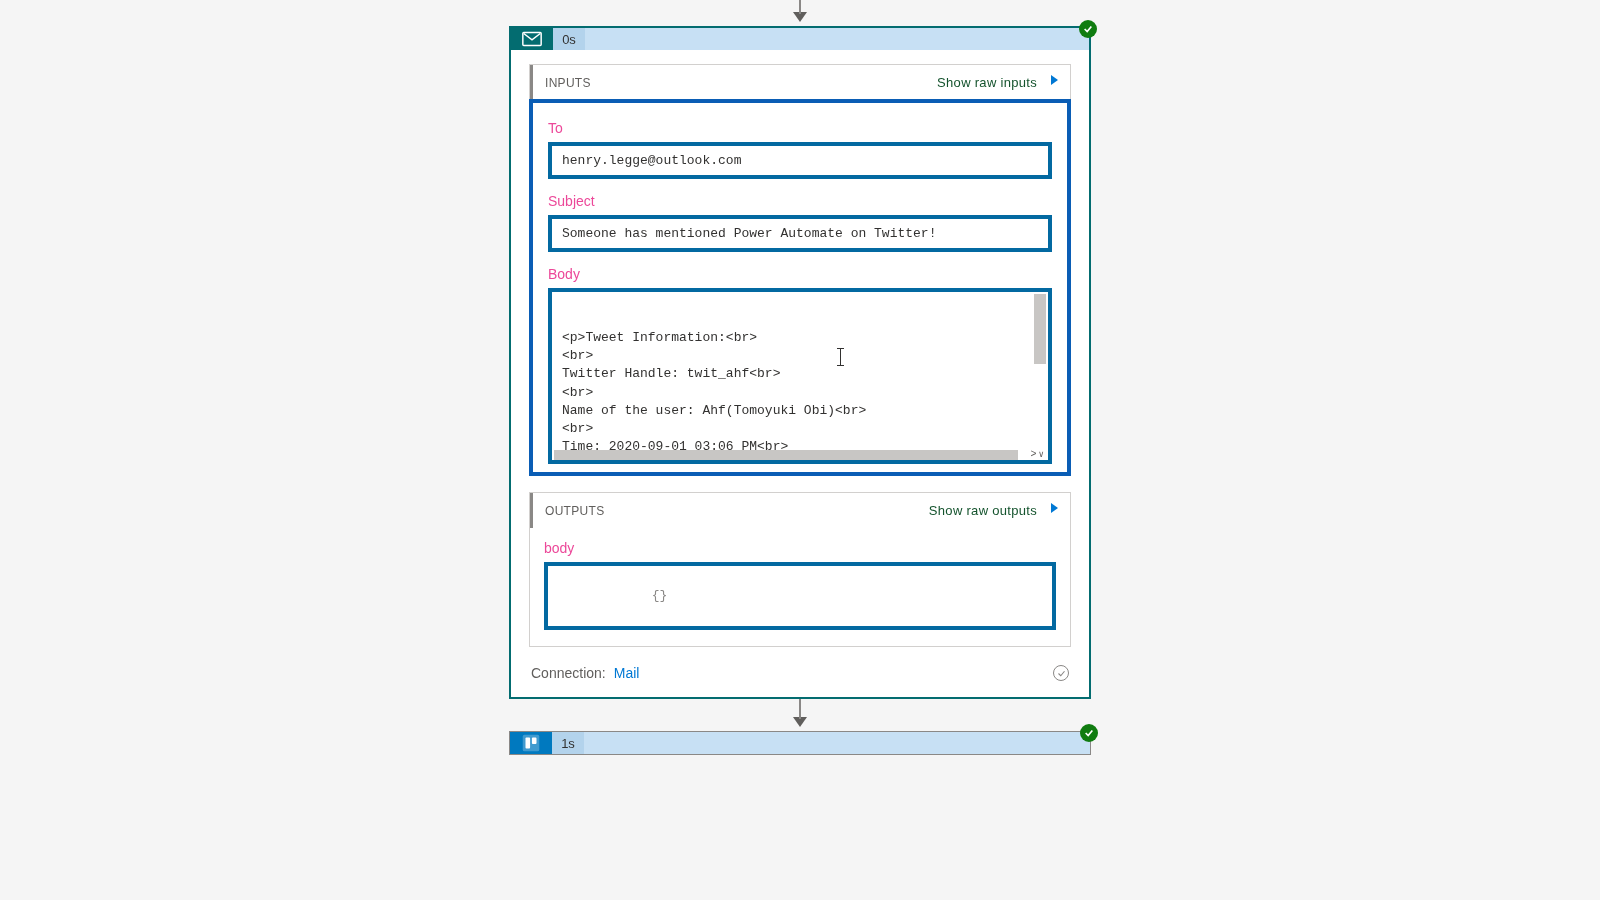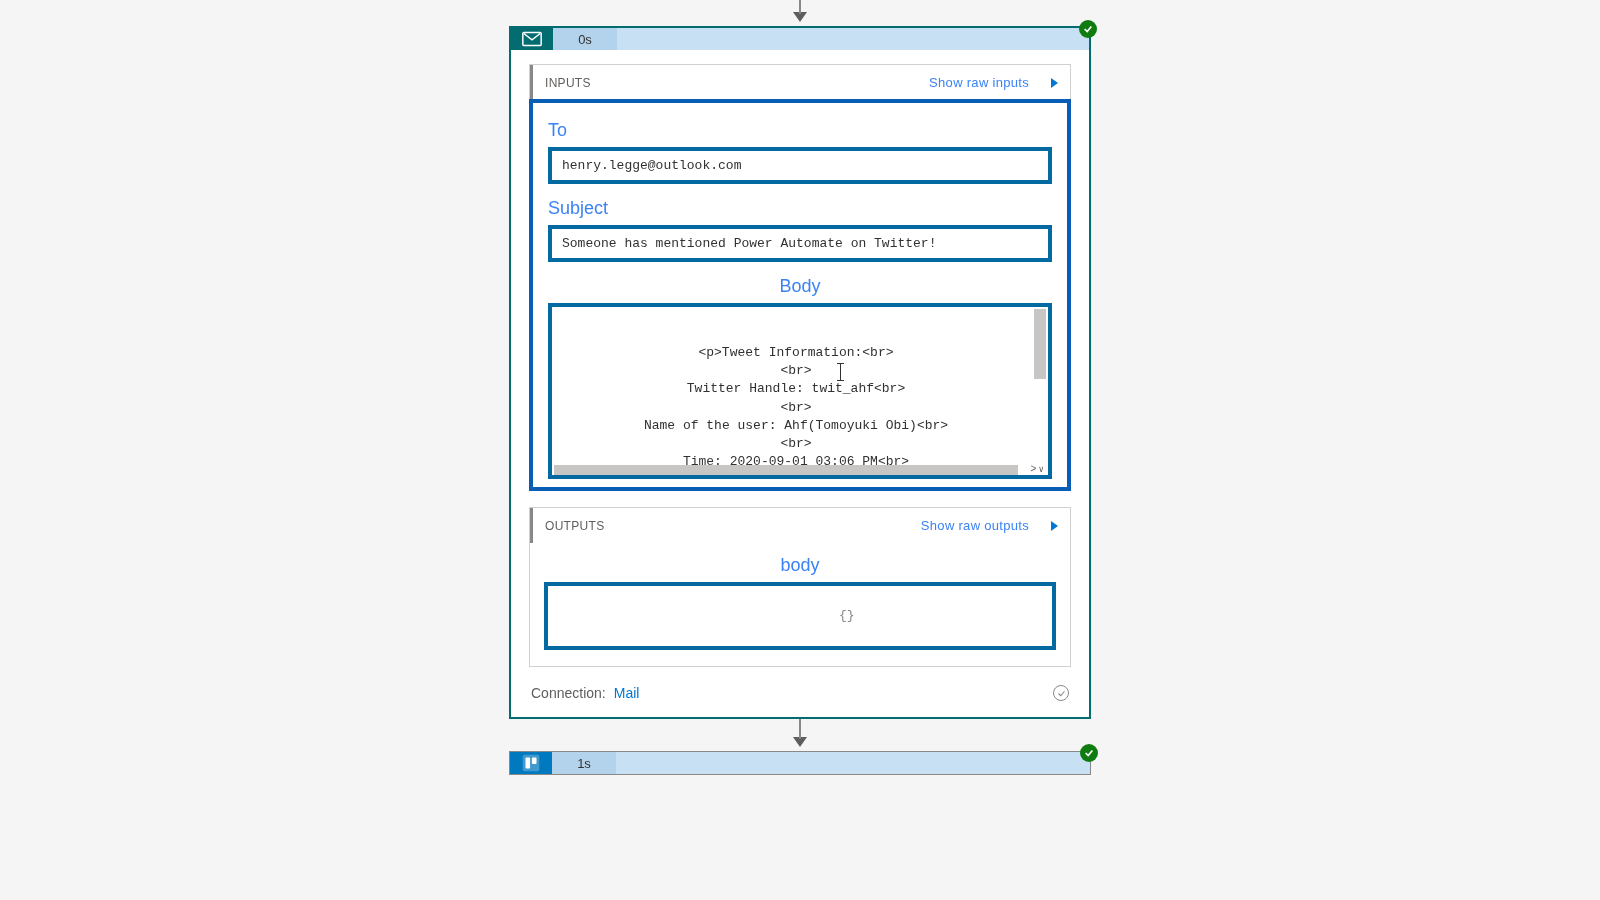--- a/index.html
+++ b/index.html
@@ -69,21 +69,21 @@
   }
   .card-icon.trello-bg { background: #0079bf; }
   .card-icon svg { width: 22px; height: 22px; }
   .card-title {
     flex: 1;
     padding: 13px 12px;
     font-size: 14px;
     color: #323130;
   }
   .card-duration {
-    width: 64px;
+    width: 32px;
     background: #b3d3ec;
     display: flex;
     align-items: center;
     justify-content: center;
     font-size: 13px;
     color: #323130;
   }
 
   .card-body {
     padding: 14px 18px 16px 18px;
@@ -101,23 +101,22 @@
     border-left: 3px solid #8a8886;
     font-size: 12px;
     letter-spacing: 0.3px;
   }
   .section-title {
     color: #605e5c;
     font-weight: 400;
   }
   .show-raw {
     display: flex;
-    align-items: center;
-    gap: 22px;
-    color: #3b82f6;
+    gap: 14px;
+    color: #14532d;
     font-size: 13px;
     cursor: pointer;
   }
   .chevron-right {
     width: 0; height: 0;
     border-top: 5px solid transparent;
     border-bottom: 5px solid transparent;
     border-left: 7px solid #0078d4;
   }
 
@@ -125,24 +124,24 @@
     padding: 12px 14px 16px 14px;
   }
   .highlighted {
     border: 4px solid #0a5db5;
     margin: -1px;
     padding: 13px 15px 8px 15px;
   }
   .highlighted .field-group:first-child { margin-top: 4px; }
 
   .field-group { margin-bottom: 14px; }
-  .field-group:last-child { margin-bottom: 0; text-align: center; }
+  .field-group:last-child { margin-bottom: 0; }
   .field-label {
-    font-size: 18px;
-    color: #3b82f6;
+    font-size: 14px;
+    color: #ec4899;
     margin-bottom: 6px;
     display: block;
   }
   .field-value {
     border: 4px solid #0369a1;
     background: #fff;
     padding: 7px 10px;
     font-family: "Consolas", "Courier New", monospace;
     font-size: 13px;
     color: #323130;

